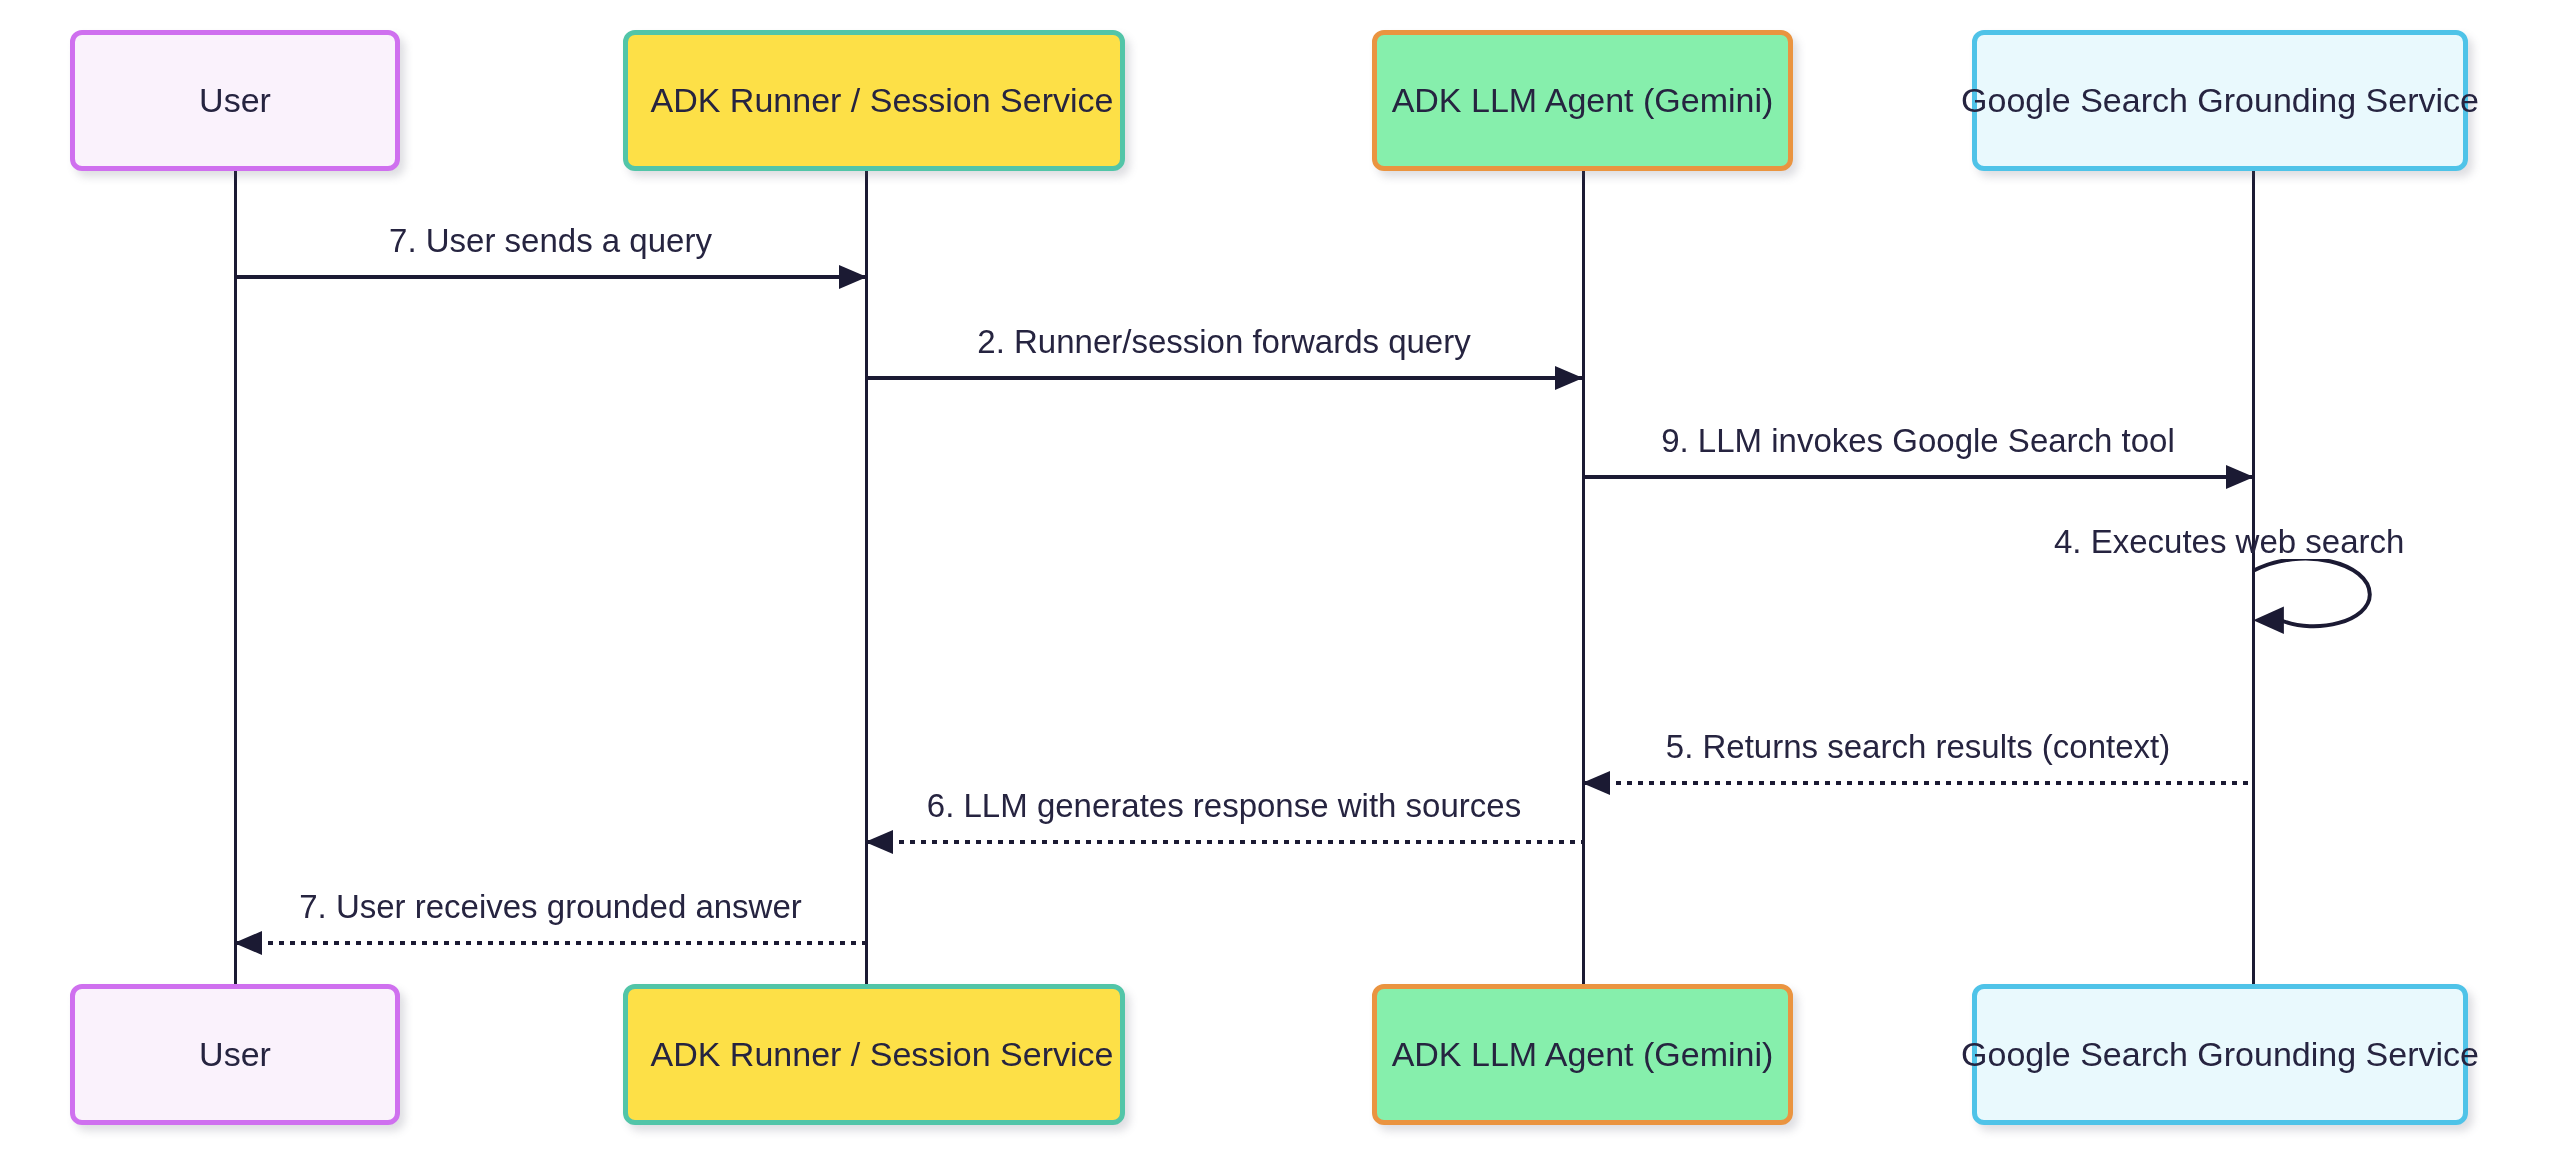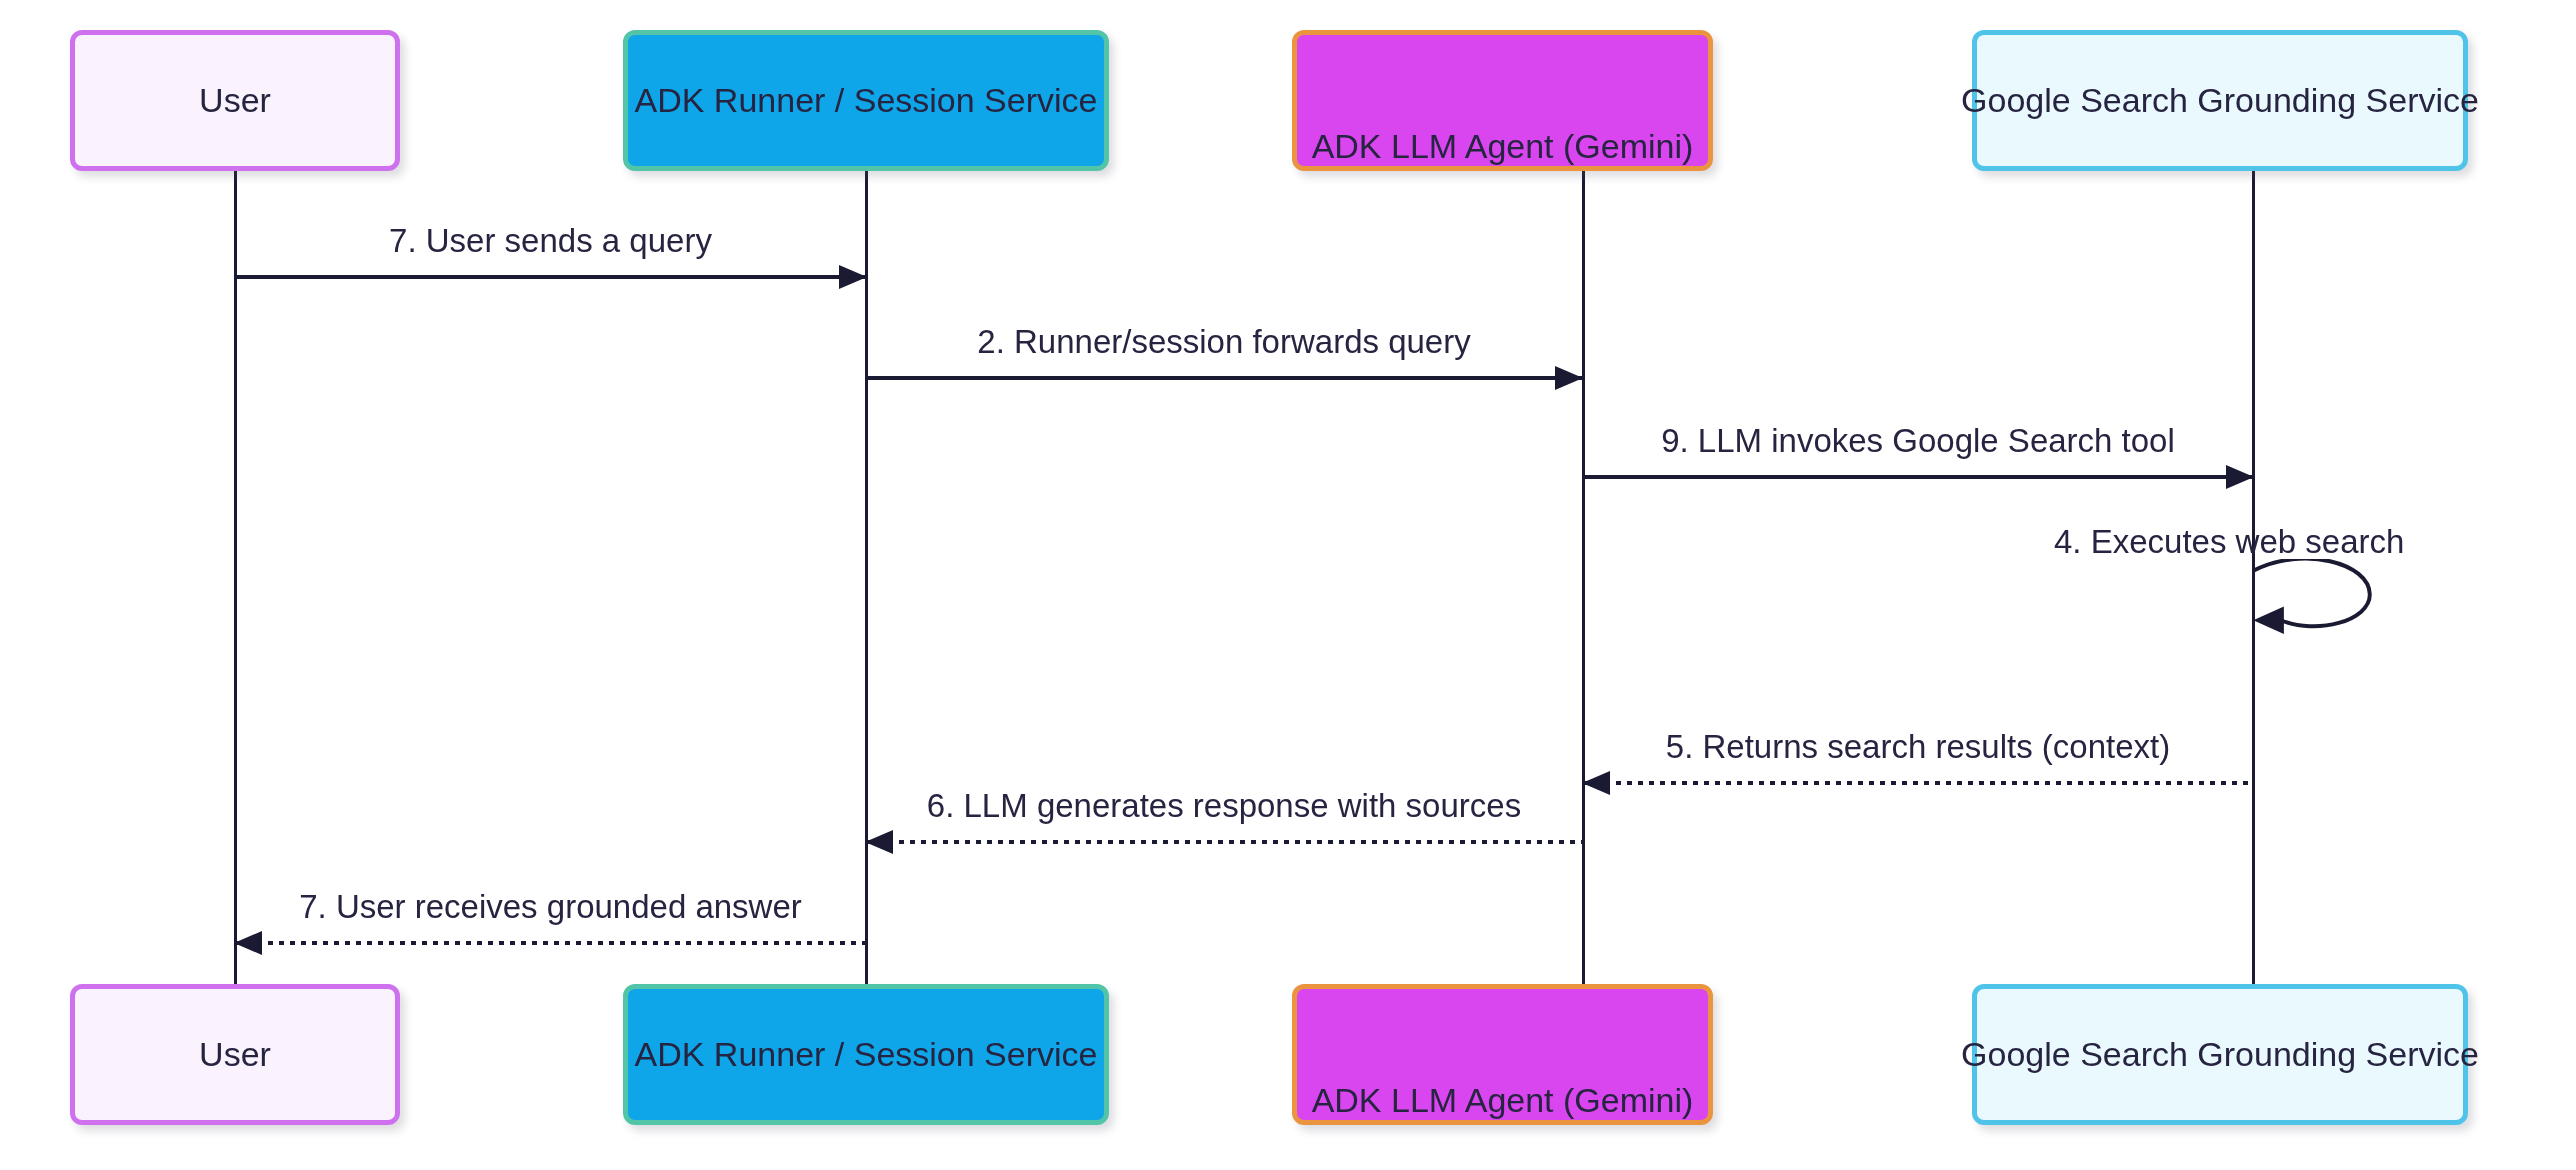--- a/index.html
+++ b/index.html
@@ -14,22 +14,22 @@
   .lifeline.llm    { left:1582px; }
   .lifeline.google { left:2252px; }
   
   .actor {
     position:absolute; height:131px; border-radius:12px; border:5px solid;
     display:flex; align-items:center; justify-content:center;
     font-size:34px; white-space:nowrap; box-shadow:5px 6px 8px rgba(90,90,110,0.20);
   }
   .actor.top { top:30px; } .actor.bottom { top:984px; }
   .actor.user   { left:70px;   width:320px; background:#faf2fc; border-color:#cf70ef; }
-  .actor.runner { left:623px;  width:476px; background:#0ea5e9; border-color:#52c5a8; }
-  .actor.llm    { left:1292px; width:411px; background:#d946ef; border-color:#ea9440;align-items:flex-end; }
+  .actor.runner { left:623px;  width:476px; background:#fde047; border-color:#52c5a8;padding-left:16px; }
+  .actor.llm    { left:1372px; width:411px; background:#86efac; border-color:#ea9440; }
   .actor.google { left:1972px; width:486px; background:#e9f9fd; border-color:#4fc3e8; }
   
   .msg { position:absolute; }
   .msg .label {
     height:40px; line-height:40px; text-align:center; font-size:33px;
     white-space:nowrap; color:#262440;
   }
   .msg .line { position:relative; margin-top:14px; height:4px; }
   .msg .line.solid  { background:#1b1a33; }
   .msg .line.dotted {

